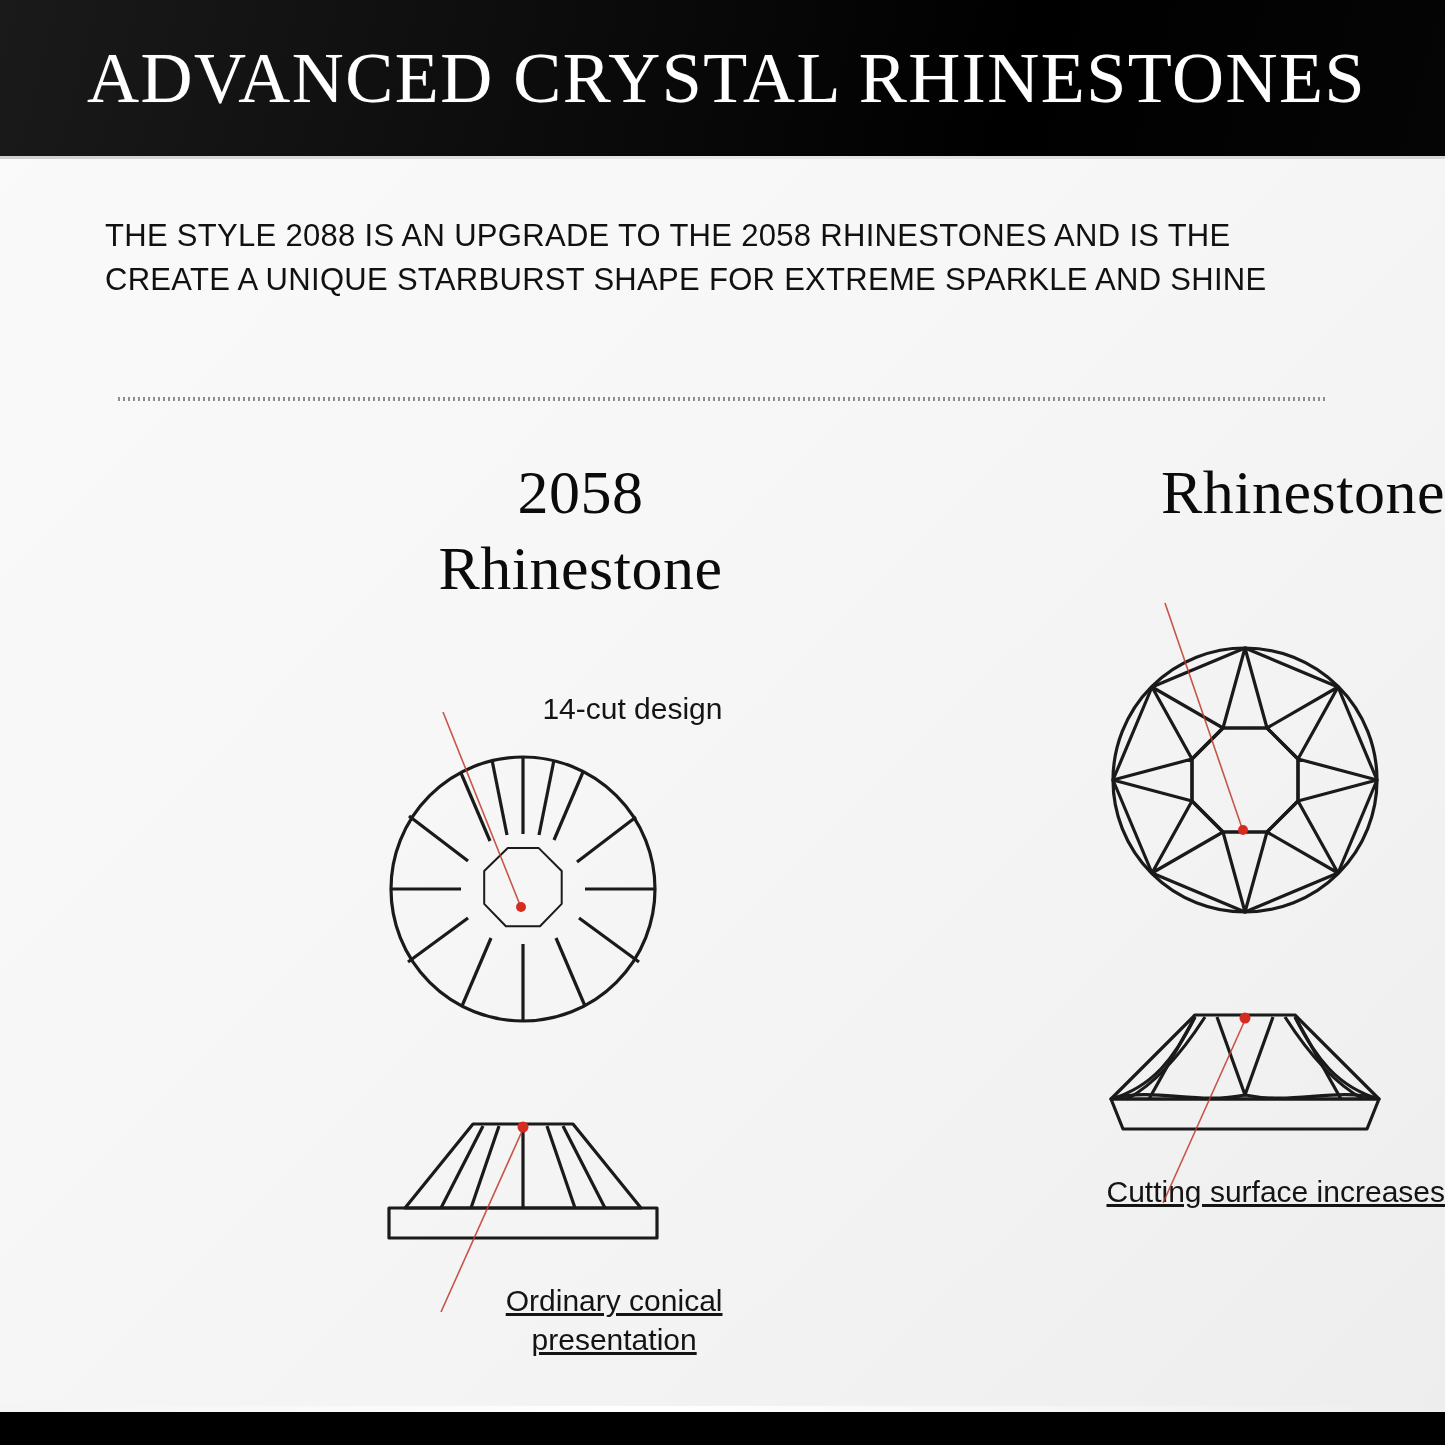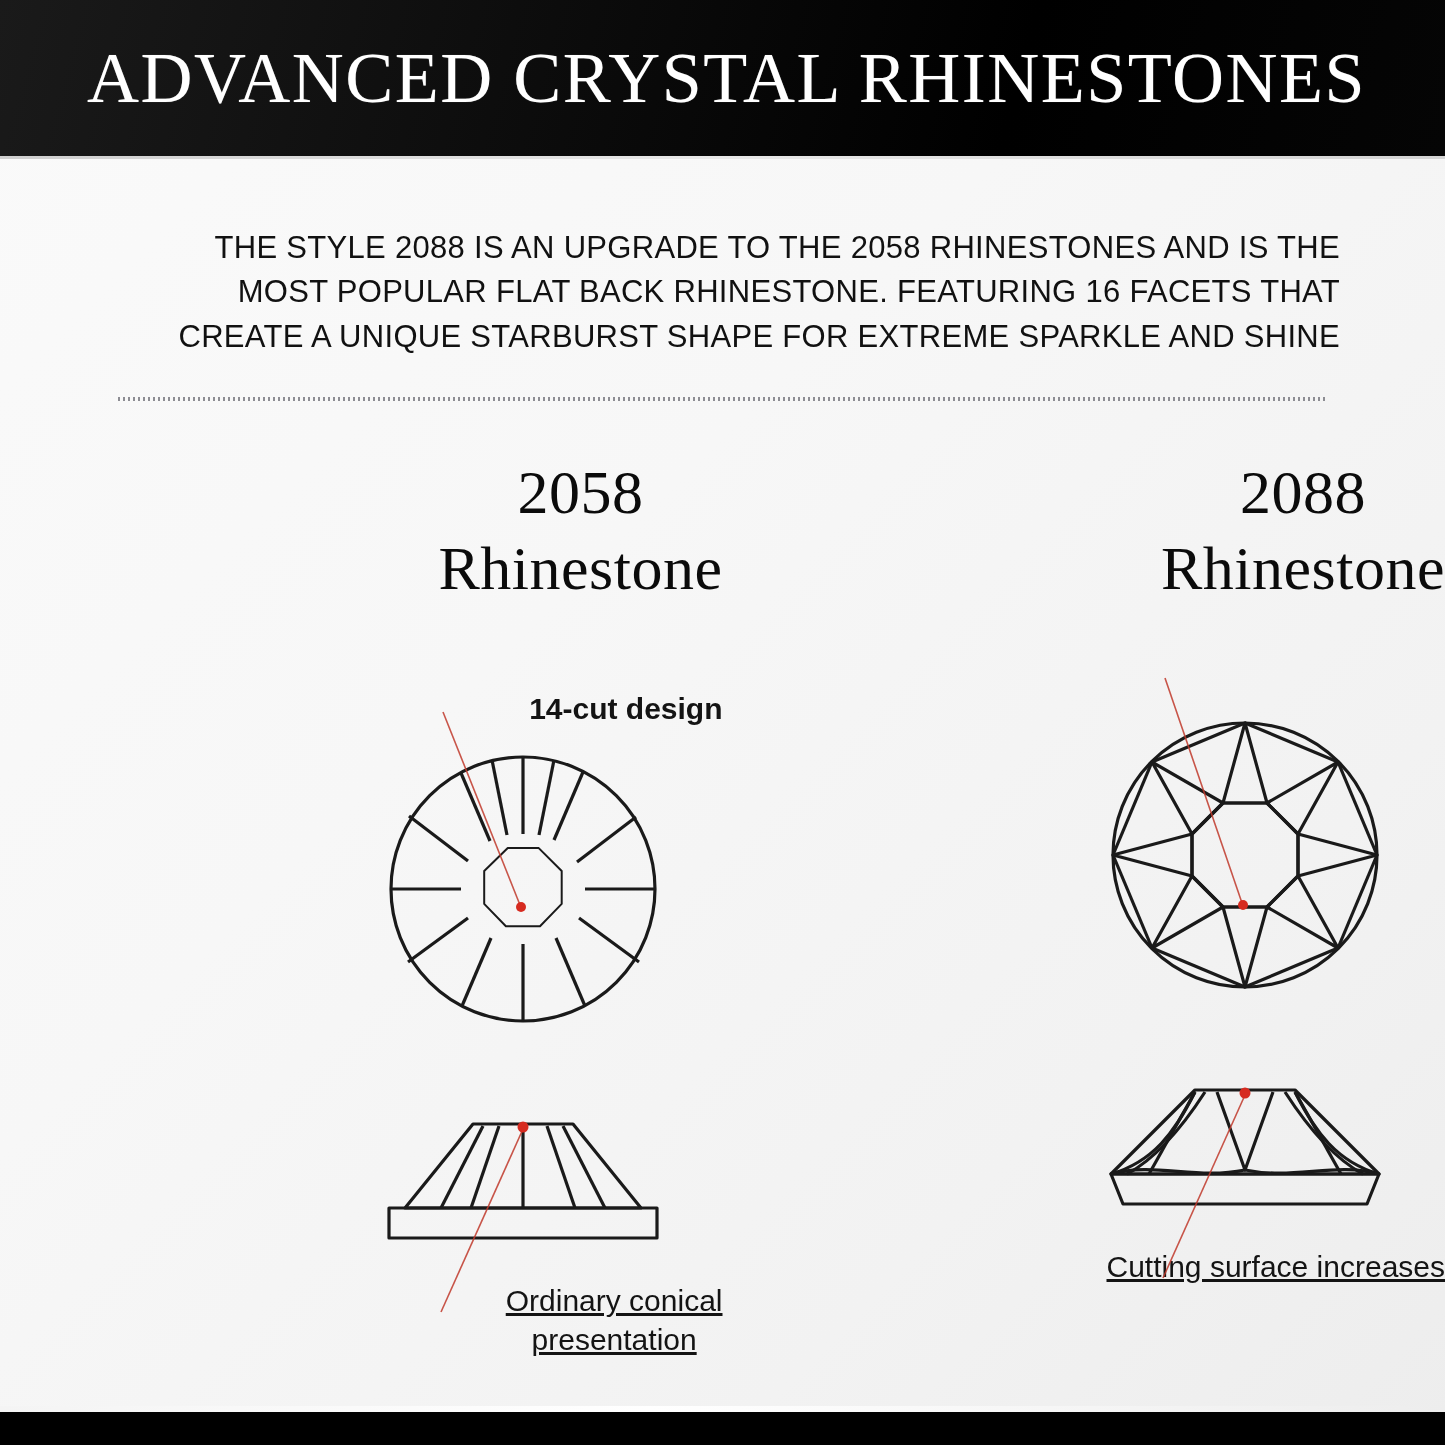--- a/index.html
+++ b/index.html
@@ -46,23 +46,23 @@
     left: 0; top: 156px;
     width: 1445px;
     height: 3px;
     background: linear-gradient(90deg, #cfcfcf 0%, #e8e8e8 50%, #d4d4d4 100%);
   }
 
   
   .intro {
     position: absolute;
     left: 105px;
-    top: 226px;
+    top: 214px;
     width: 1235px;
-    text-align: right;
+    text-align: left;
     color: #111111;
     font-size: 31px;
     line-height: 1.43;
     letter-spacing: 0.3px;
   }
   .intro-line { display: block; white-space: nowrap; }
 
   
   .divider {
     position: absolute;
@@ -103,21 +103,20 @@
   }
   .col-title .num { display: block; }
   .col-title .word { display: block; }
 
   
   .callout-top {
     font-size: 30px;
     color: #141414;
     text-align: center;
     white-space: nowrap;
-    font-weight: bold;
   }
   .callout-bottom {
     font-size: 30px;
     color: #141414;
     text-align: center;
     line-height: 1.28;
     text-decoration: underline;
   }
   .callout-bottom span { display: block; }
 
@@ -169,21 +168,20 @@
 
 <div class="page">
 
   <div class="header-bar">
     <div class="header-title">ADVANCED CRYSTAL RHINESTONES</div>
   </div>
   <div class="header-underline"></div>
 
   <div class="intro">
     <span class="intro-line">THE STYLE 2088 IS AN UPGRADE TO THE 2058 RHINESTONES AND IS THE</span>
-    <span class="intro-line">MOST POPULAR FLAT BACK RHINESTONE. FEATURING 16 FACETS THAT</span>
     <span class="intro-line">CREATE A UNIQUE STARBURST SHAPE FOR EXTREME SPARKLE AND SHINE</span>
   </div>
 
   <div class="divider"></div>
 
   <div class="columns">
 
     <div class="col">
 
       <div class="col-title">
@@ -255,21 +253,20 @@
 
       <div class="callout-bottom">
         <span>Ordinary conical</span>
         <span>presentation</span>
       </div>
     </div>
 
     <div class="col">
 
       <div class="col-title">
-        <span class="num">2088</span>
         <span class="word">Rhinestone</span>
       </div>
 
       <div class="sp-a"></div>
 
 
       <div class="sp-b"></div>
 
       <div class="diagram-top">
         <svg viewBox="0 0 400 300" preserveAspectRatio="xMidYMid meet">

